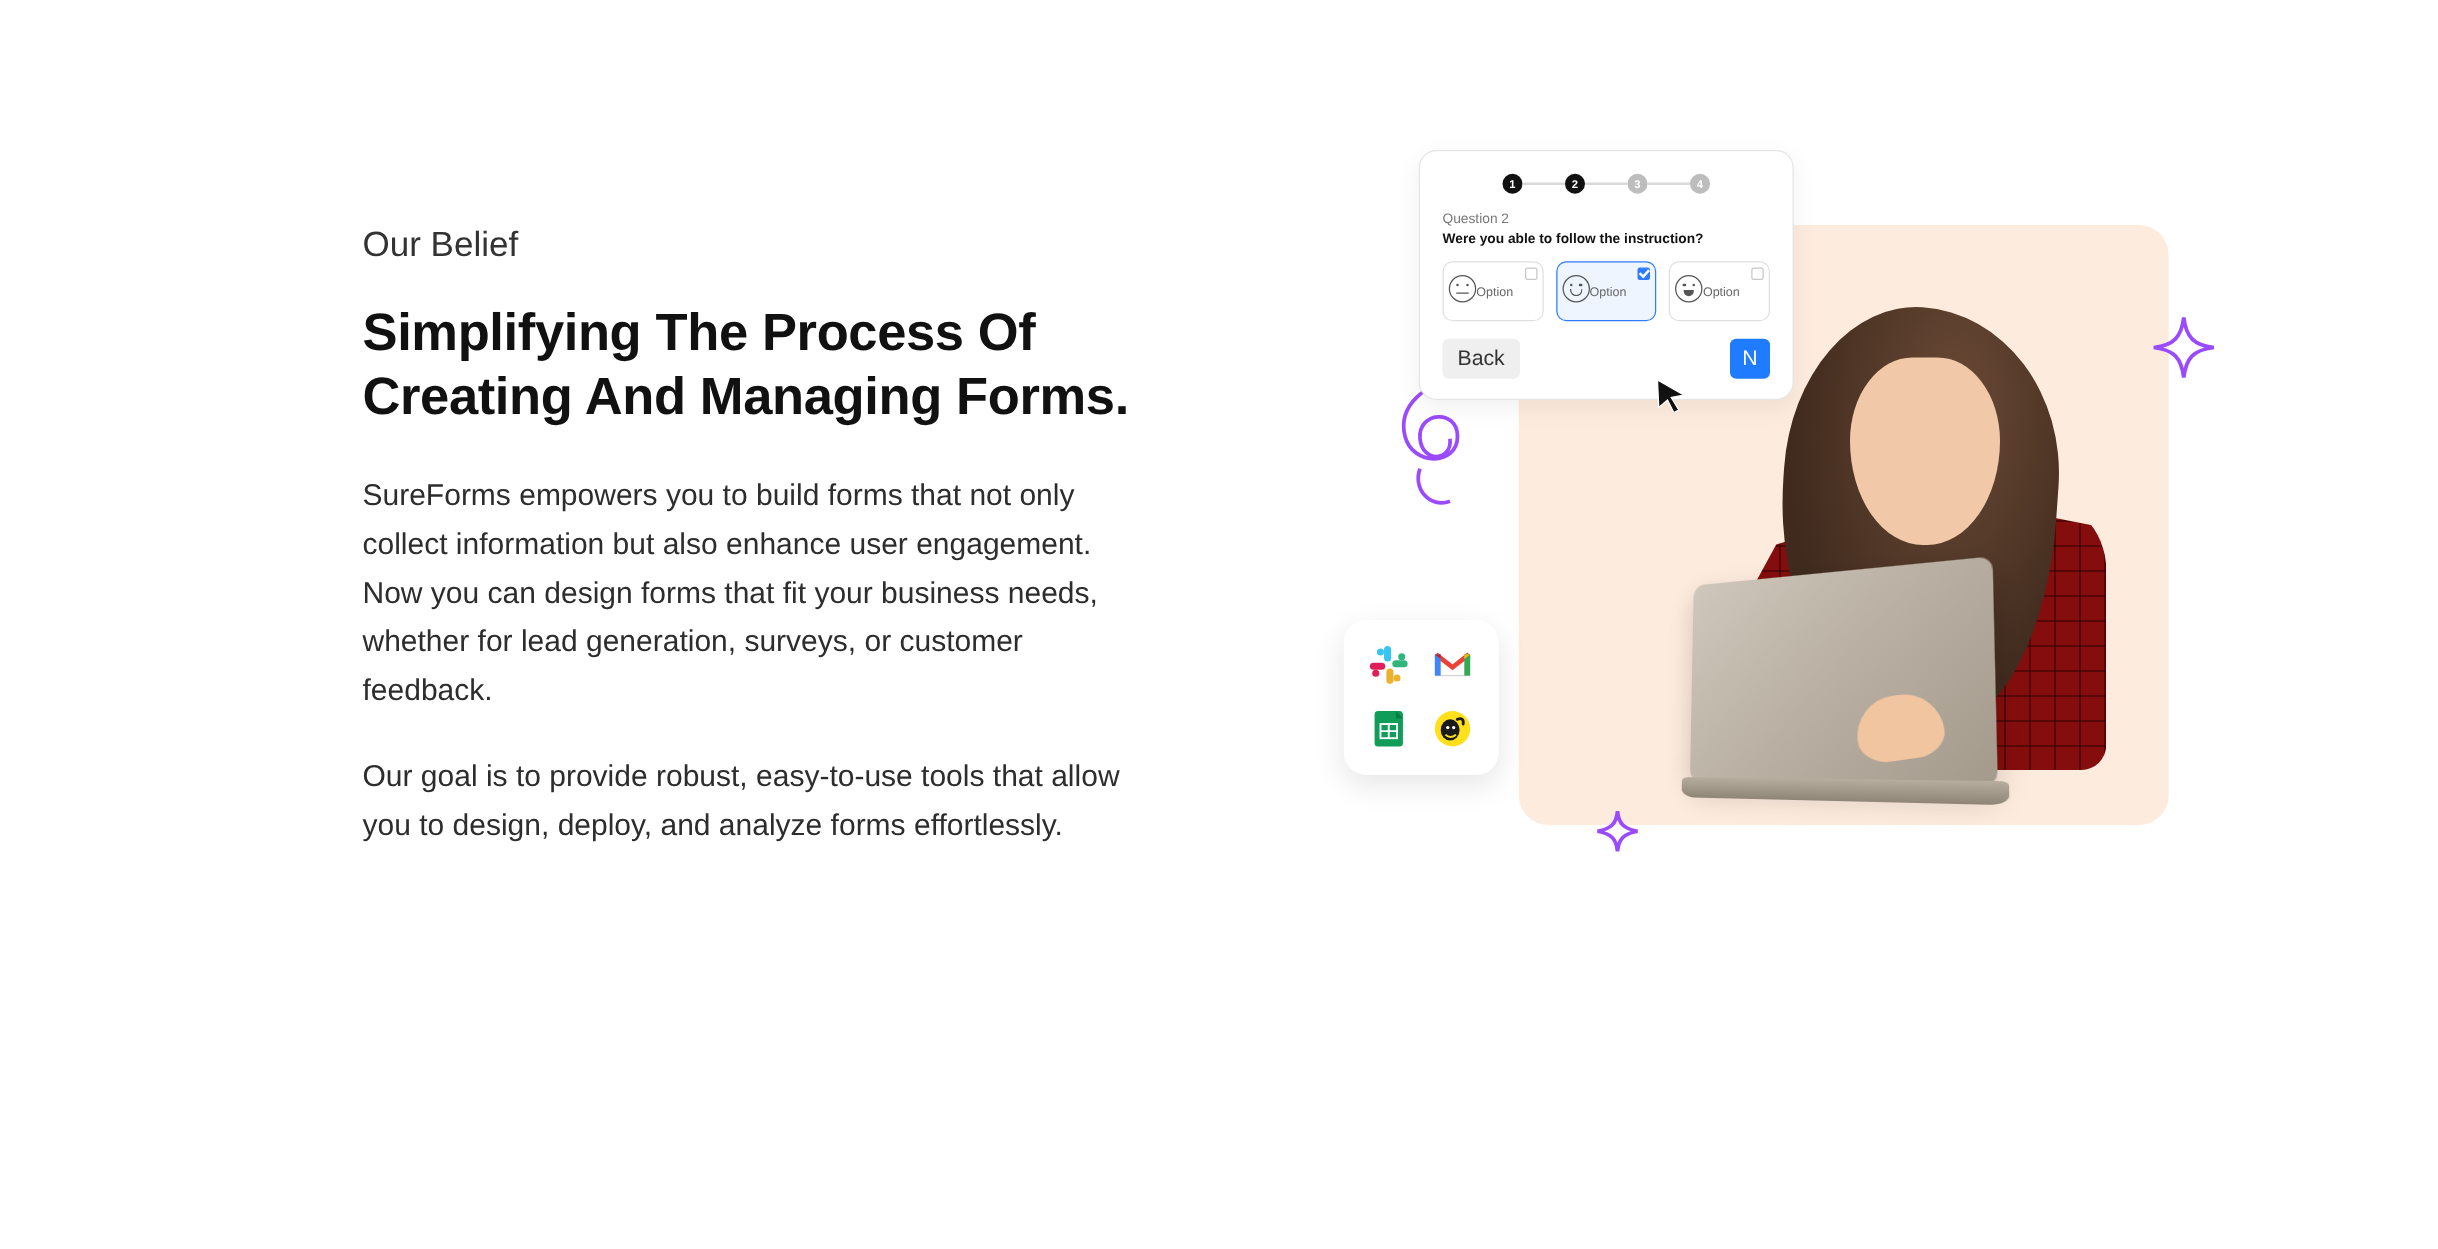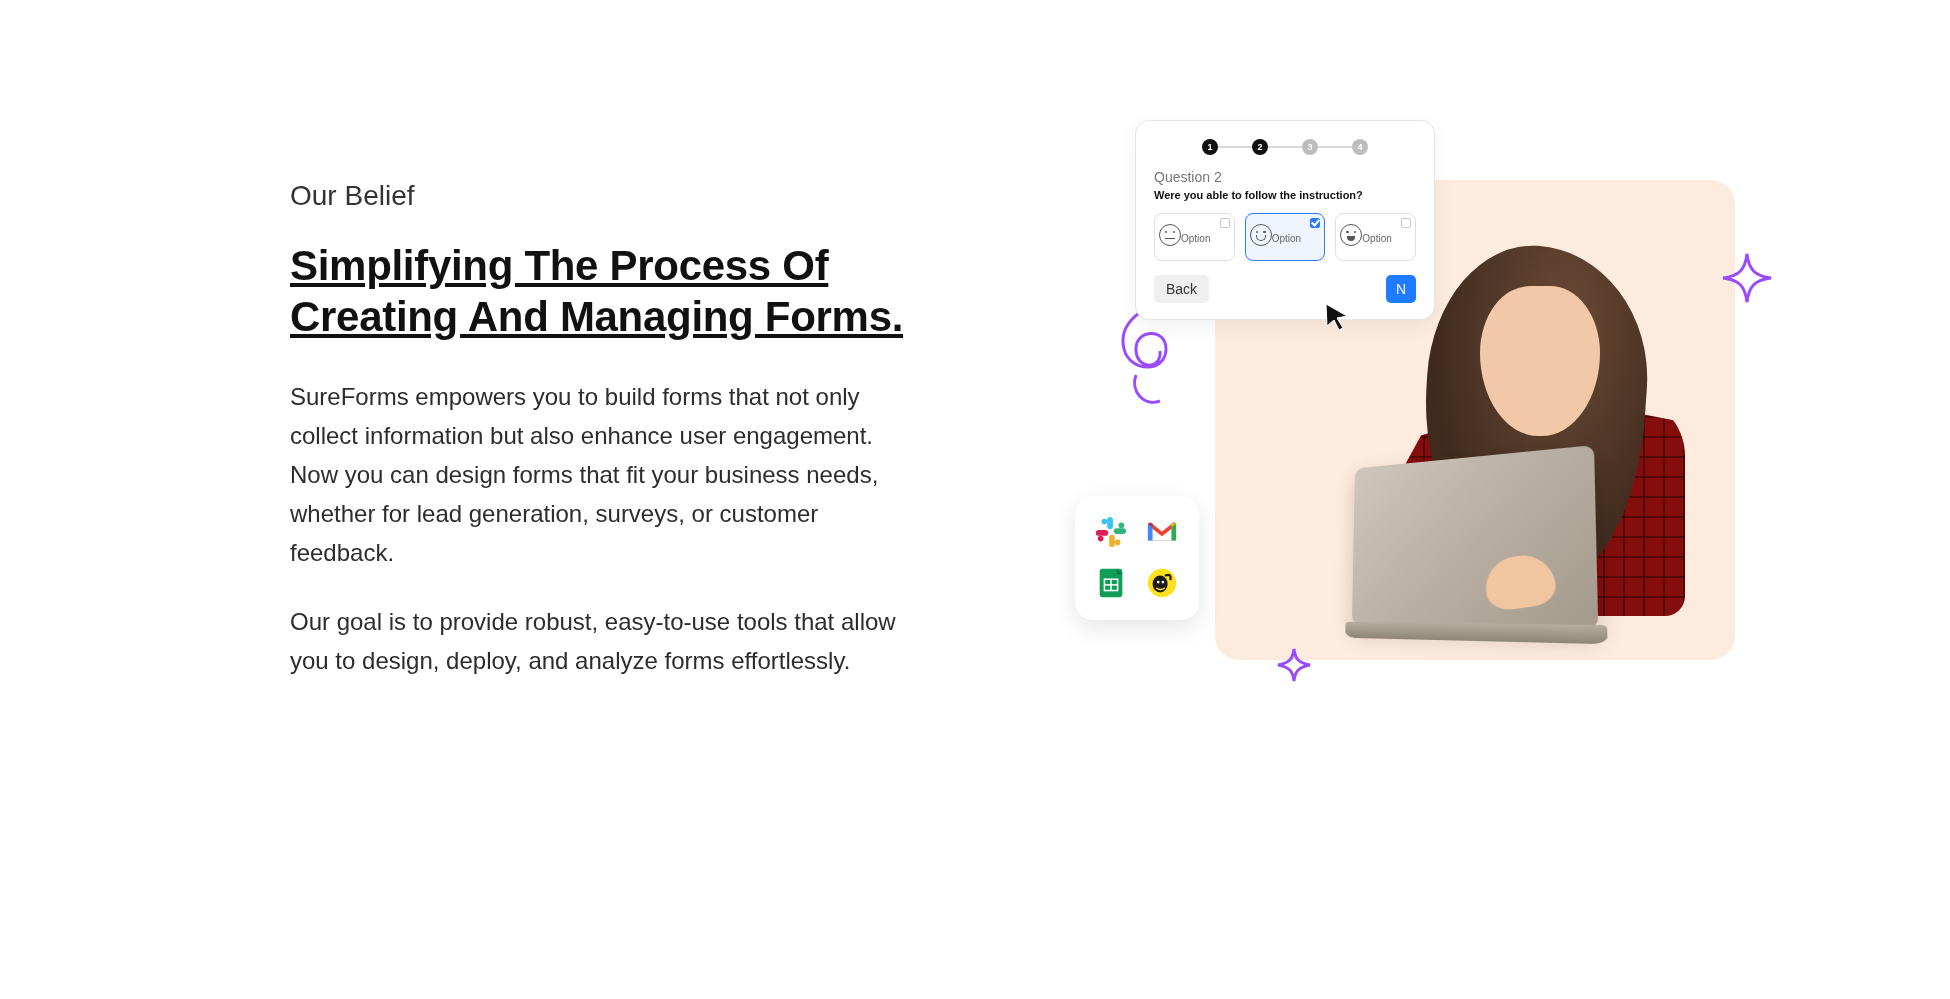--- a/index.html
+++ b/index.html
@@ -24,21 +24,20 @@
     margin-bottom: 28px;
     font-weight: 400;
   }
   .headline {
     font-size: 42px;
     line-height: 1.22;
     font-weight: 700;
     color: #111;
     margin-bottom: 36px;
     letter-spacing: -0.3px;
-    text-decoration: underline;
   }
   .body-text {
     font-size: 24px;
     line-height: 1.62;
     color: #2d2d2d;
     margin-bottom: 30px;
     max-width: 620px;
   }
 
   .right {
@@ -68,21 +67,21 @@
   }
   .stepper { display: flex; align-items: center; justify-content: center; gap: 0; margin-bottom: 14px; }
   .step-dot {
     width: 16px; height: 16px; border-radius: 50%;
     background: #111; color: #fff;
     font-size: 9px; font-weight: 700;
     display: flex; align-items: center; justify-content: center;
   }
   .step-dot.muted { background: #bdbdbd; }
   .step-line { width: 34px; height: 2px; background: #d9d9d9; }
-  .q-label { font-size: 14px; color: #777; margin-bottom: 4px; }
+  .q-label { font-size: 11px; color: #777; margin-bottom: 4px; }
   .q-text  { font-size: 11px; font-weight: 700; color: #111; margin-bottom: 12px; }
   .options { display: flex; gap: 10px; margin-bottom: 14px; }
   .opt {
     flex: 1;
     border: 1px solid #e0e0e0;
     border-radius: 8px;
     padding: 10px 4px 8px 4px;
     display: flex; align-items: center;
     position: relative;
     background: #fff;
@@ -107,21 +106,21 @@
   .face { width: 22px; height: 22px; border: 1.6px solid #555; border-radius: 50%; position: relative; margin-bottom: 6px; }
   .face .eye { position: absolute; width: 2.4px; height: 2.4px; background: #555; border-radius: 50%; top: 6px; }
   .face .eye.l { left: 5px; } .face .eye.r { right: 5px; }
   .face .mouth { position: absolute; left: 5px; right: 5px; height: 6px; bottom: 4px; border: 1.6px solid #555; border-top: none; border-radius: 0 0 12px 12px; }
   .face.neutral .mouth { border: none; height: 0; border-top: 1.6px solid #555; bottom: 6px; border-radius: 0; }
   .face.happy .mouth { border-radius: 0 0 14px 14px; }
   .face.laugh .mouth { border-radius: 0 0 14px 14px; background: #555; height: 5px; border: none; left:6px; right:6px; bottom:4px;}
   .opt-label { font-size: 10px; color: #666; }
   .form-actions { display: flex; justify-content: space-between; align-items: center; }
   .btn {
-    font-size: 14px; padding: 6px 12px; border-radius: 5px; border: none; cursor: pointer; text-align: center;
+    font-size: 17px; padding: 6px 12px; border-radius: 5px; border: none; cursor: pointer; text-align: center;
   }
   .btn.back { background: #efefef; color: #333; }
   .btn.next { background: #1f7bff; color: #fff; padding: 6px 10px; }
 
   
   .cursor {
     position: absolute;
     top: 182px; left: 228px;
     width: 0; height: 0;
   }

